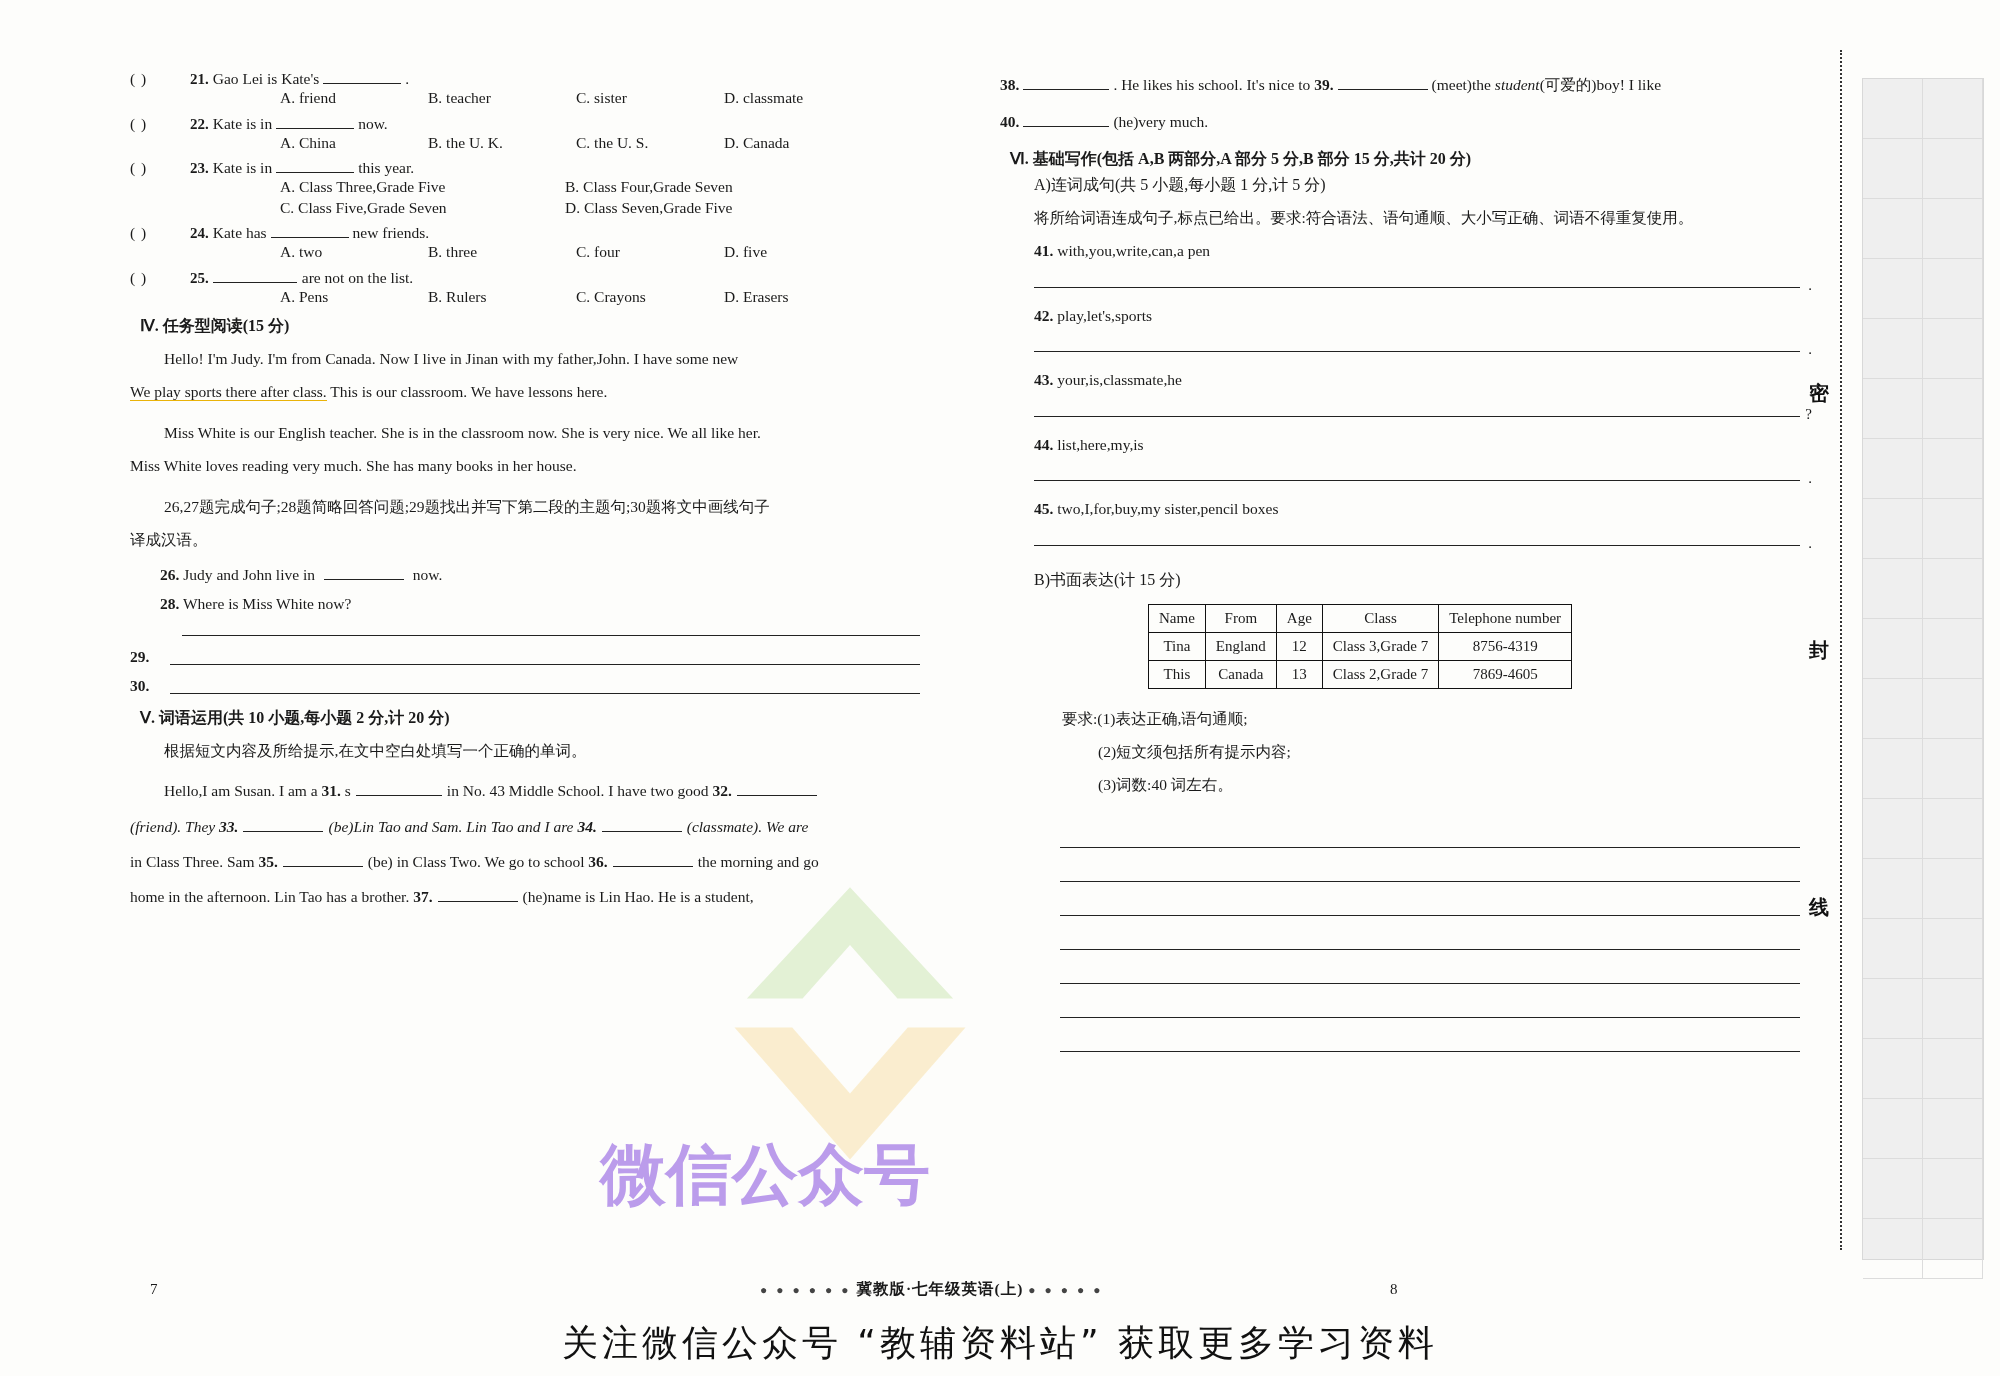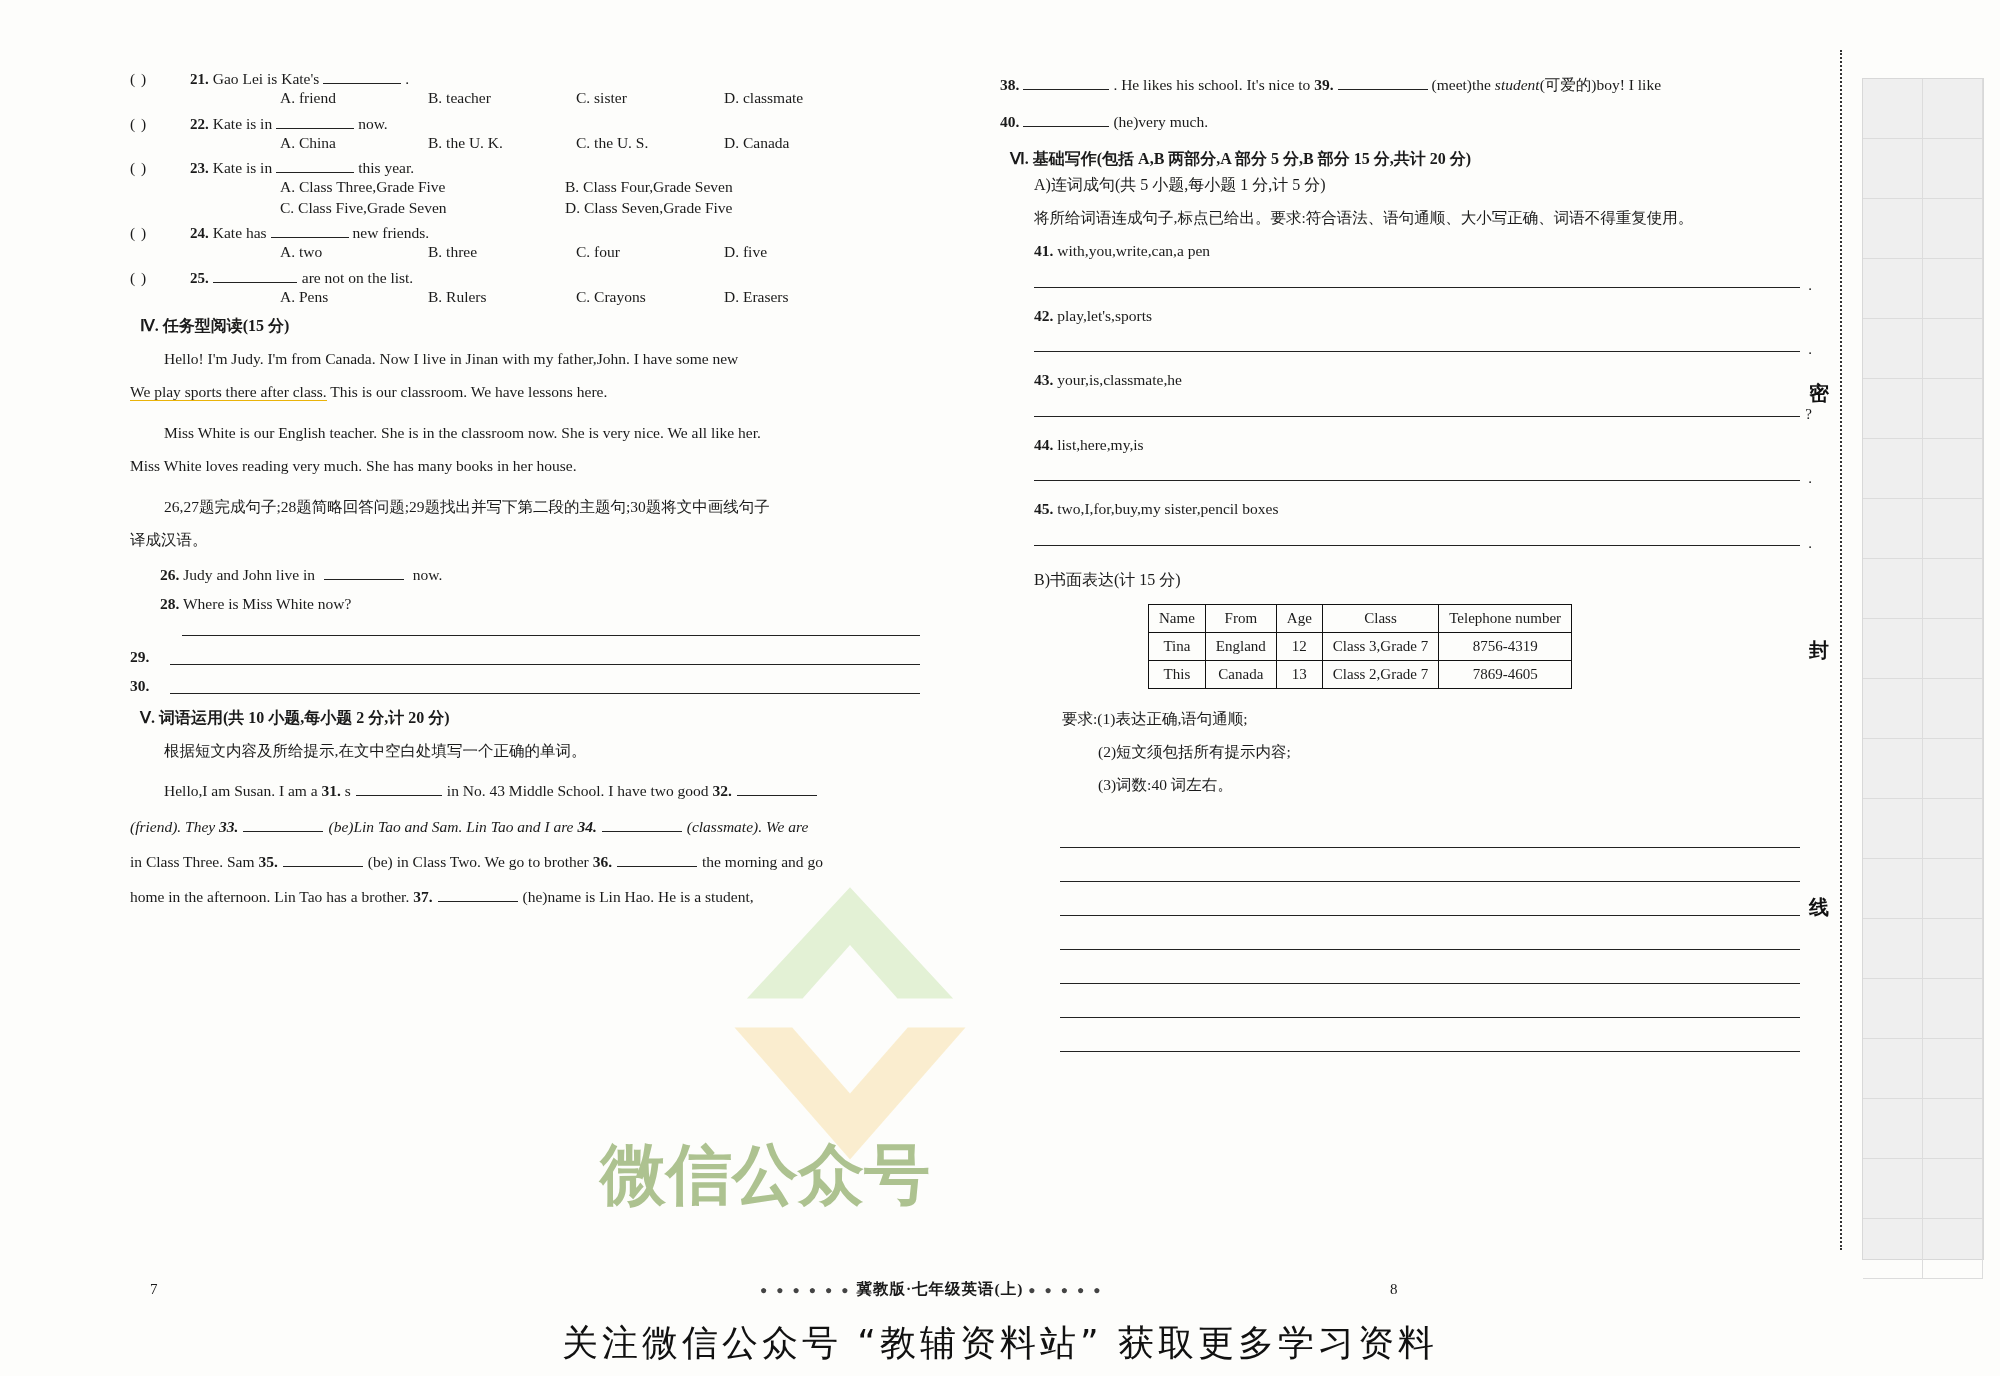--- a/index.html
+++ b/index.html
@@ -170,21 +170,21 @@
   
   .wm{
     position:absolute;
     left:640px;top:850px;
     width:420px;height:330px;
     opacity:.20;
     pointer-events:none;
   }
   .wm-text{
     position:absolute;left:600px;top:1130px;
-    font-size:66px;color:#4d7c0f;opacity:.45;
+    font-size:66px;color:#6d28d9;opacity:.45;
     font-family:"DejaVu Sans",sans-serif;font-weight:bold;
     white-space:nowrap;
   }
   .bottom-banner{
     position:absolute;left:0;right:0;bottom:8px;
     text-align:center;
     font-size:36px;
     color:#111;
     font-family:"DejaVu Sans",sans-serif;
     letter-spacing:4px;
@@ -322,21 +322,21 @@
 
     <div class="para indent" style="margin-top:4px;">
       <span>Hello,I am Susan. I am a </span><b>31.</b><span> s</span><span class="blank" style="width:86px;margin:0 5px;"></span><span>in No. 43 Middle School. I have two good </span><b>32.</b><span class="blank" style="width:80px;margin:0 0 0 5px;"></span>
     </div>
 
     <div class="para" style="margin-top:-5px;font-style:italic;">
       <span>(friend). They </span><b>33.</b><span class="blank" style="width:80px;margin:0 5px;"></span><span>(be)Lin Tao and Sam. Lin Tao and I are </span><b>34.</b><span class="blank" style="width:80px;margin:0 5px;"></span><span>(classmate). We are</span>
     </div>
 
     <div class="para" style="margin-top:-5px;">
-      <span>in Class Three. Sam </span><b>35.</b><span class="blank" style="width:80px;margin:0 5px;"></span><span>(be) in Class Two. We go to brother </span><b>36.</b><span class="blank" style="width:80px;margin:0 5px;"></span><span>the morning and go</span>
+      <span>in Class Three. Sam </span><b>35.</b><span class="blank" style="width:80px;margin:0 5px;"></span><span>(be) in Class Two. We go to school </span><b>36.</b><span class="blank" style="width:80px;margin:0 5px;"></span><span>the morning and go</span>
     </div>
 
     <div class="para" style="margin-top:-5px;">
       <span>home in the afternoon. Lin Tao has a brother. </span><b>37.</b><span class="blank" style="width:80px;margin:0 5px;"></span><span>(he)name is Lin Hao. He is a student,</span>
     </div>
   </div>
 
   <div class="col col-right">
 
     <div class="fill-line">

